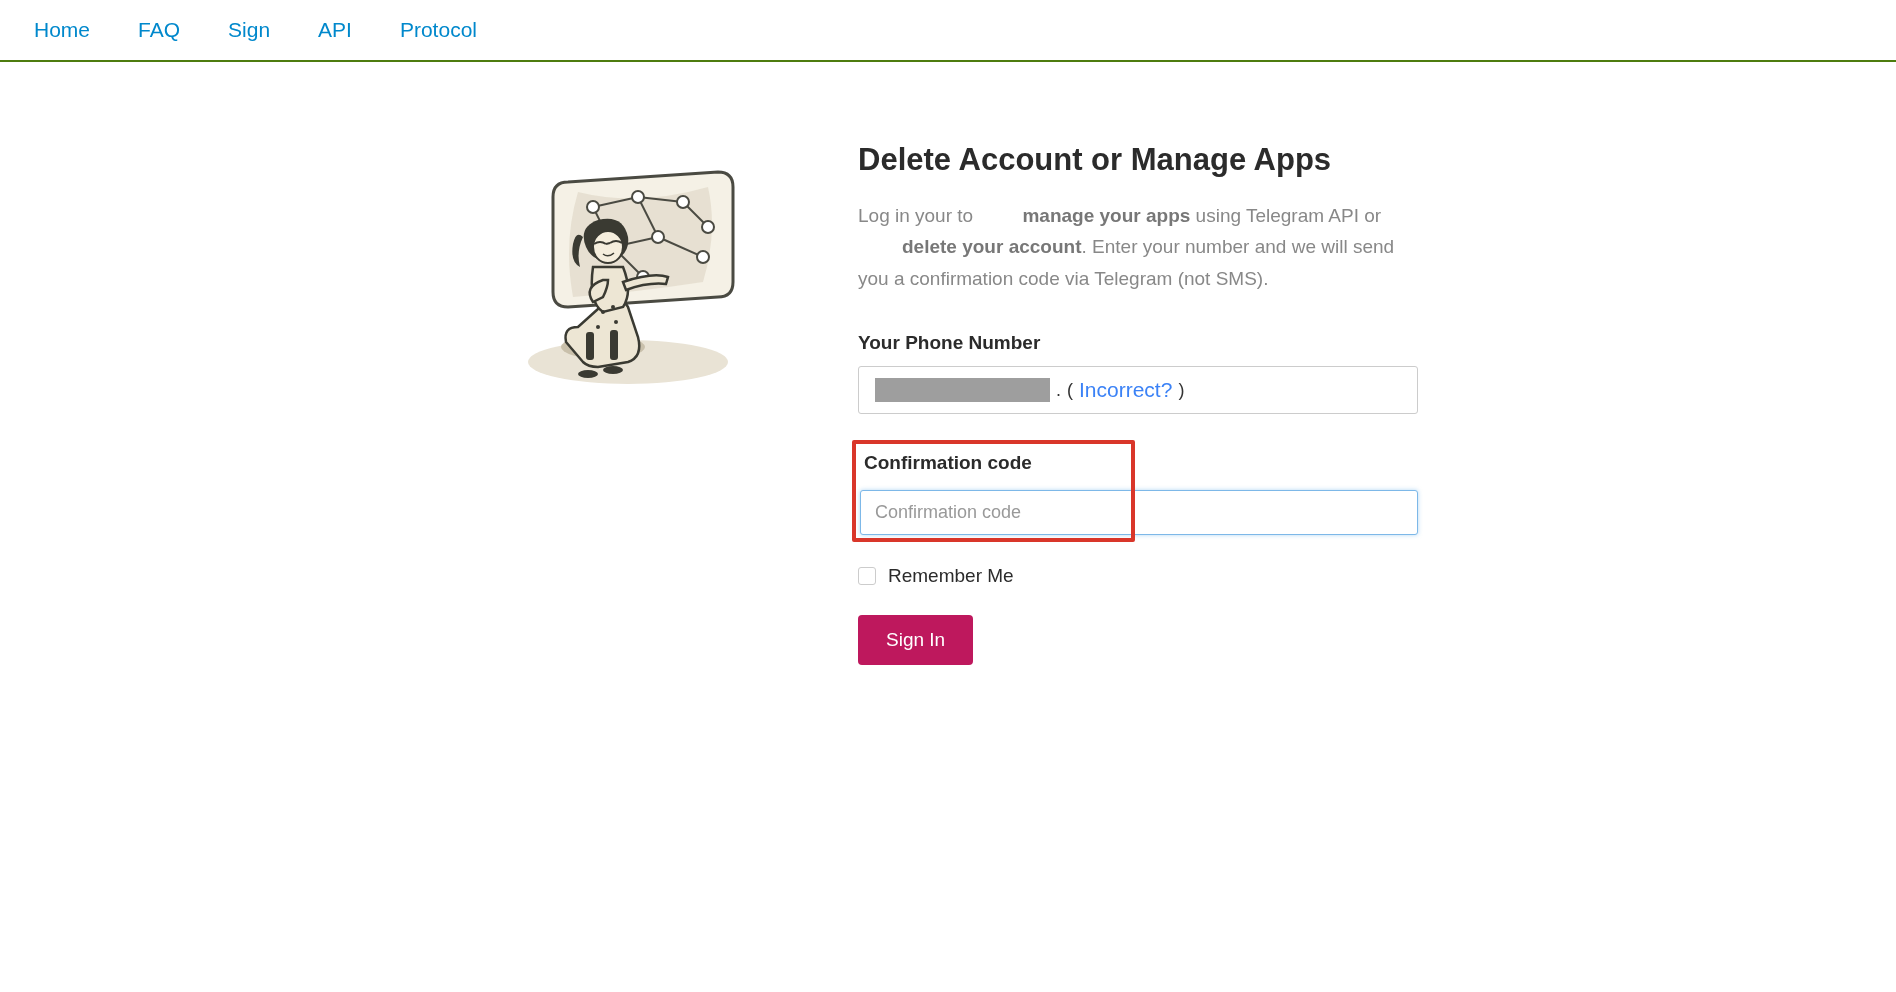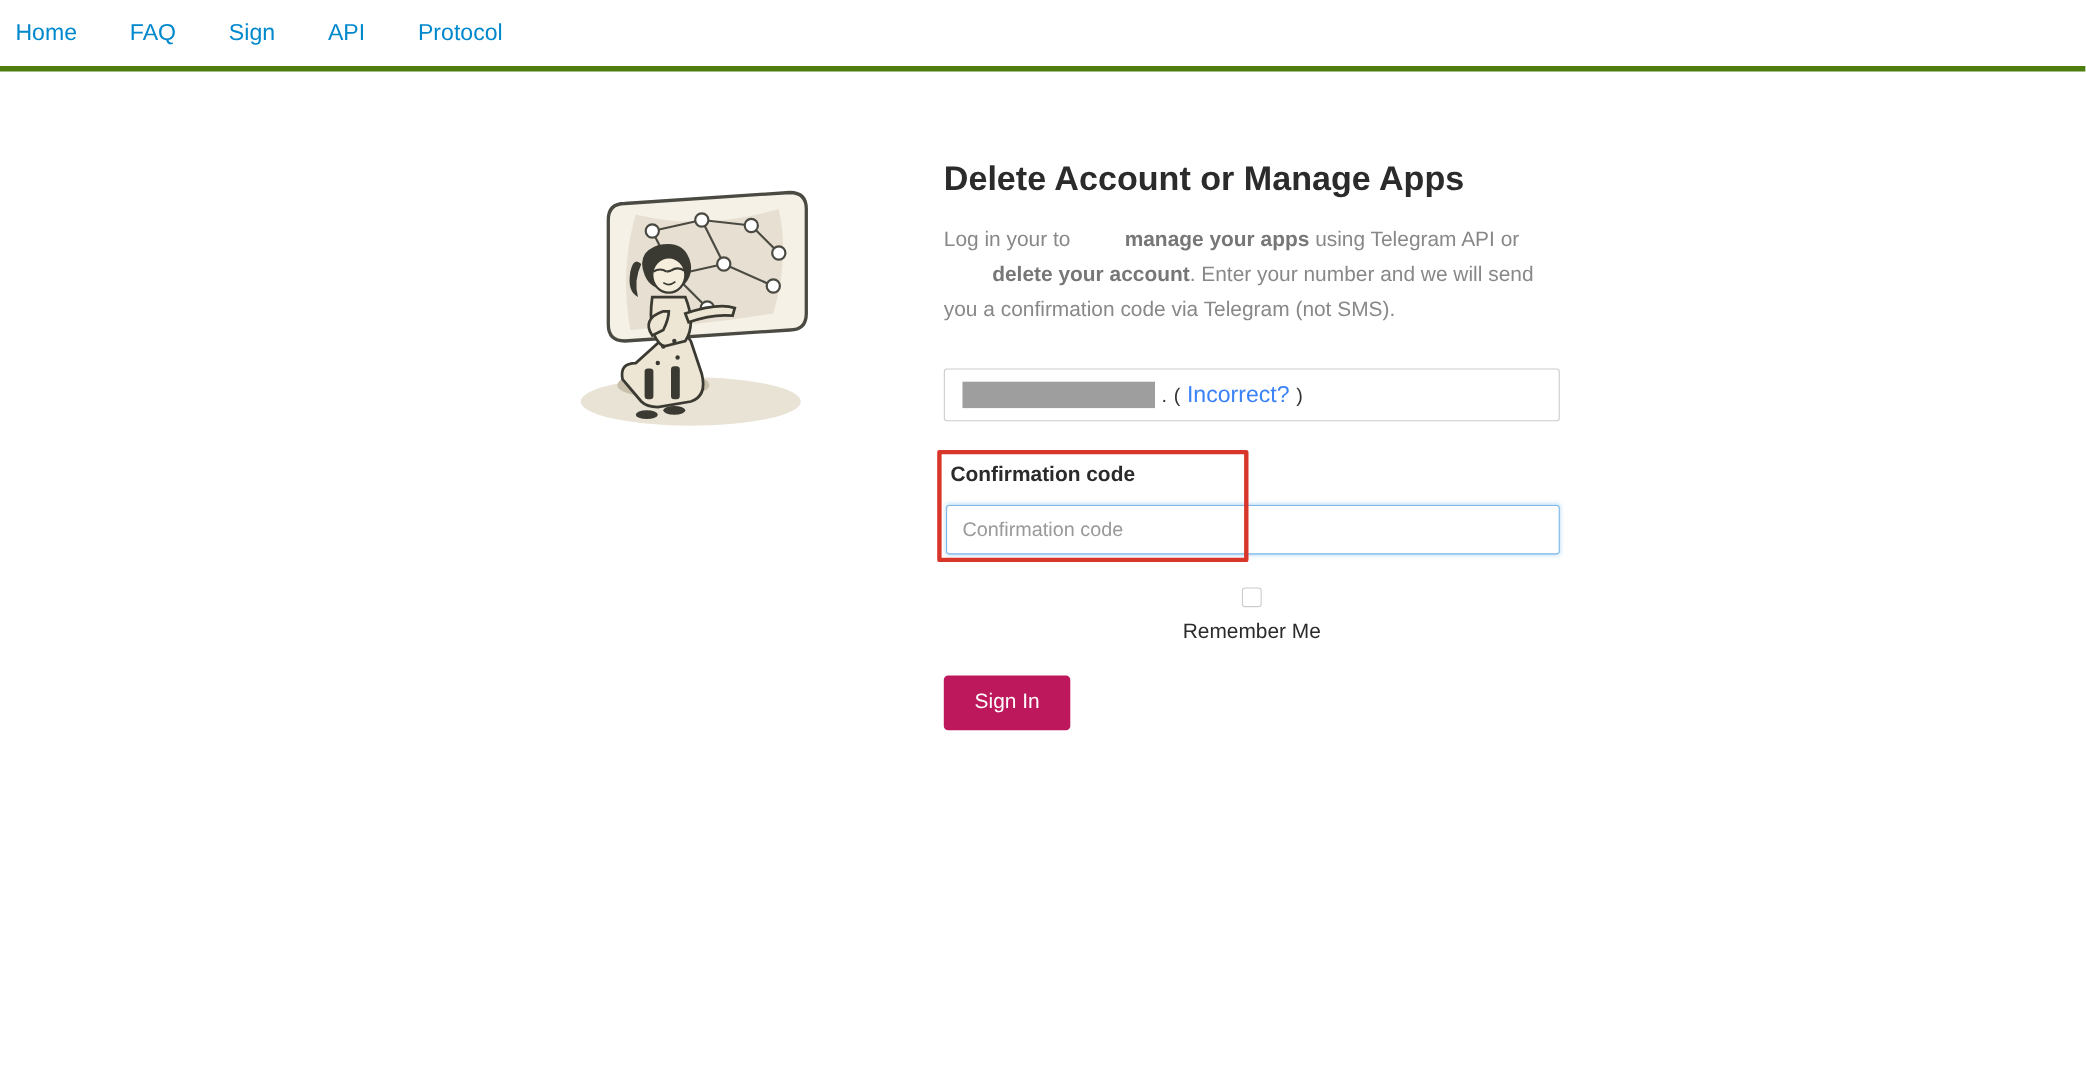--- a/index.html
+++ b/index.html
@@ -4,22 +4,22 @@
   <style>
     * { box-sizing: border-box; margin: 0; padding: 0; }
     body {
       font-family: "Helvetica Neue", Helvetica, Arial, sans-serif;
       background: #fff;
       color: #333;
     }
     .navbar {
       display: flex;
       gap: 48px;
-      padding: 18px 34px 18px 14px;
-      border-bottom: 5px solid #4d7c0f;
+      padding: 18px 34px 18px 34px;
+      border-bottom: 2px solid #4d7c0f;
     }
     .navbar a {
       color: #0088cc;
       text-decoration: none;
       font-size: 21px;
       font-weight: 500;
     }
     .container {
       display: flex;
       max-width: 1200px;
@@ -112,21 +112,20 @@
     }
     .code-input::placeholder { color: #999; }
     .code-group { margin-bottom: -20px; }
     .remember-row {
       display: flex;
       align-items: center;
       gap: 12px;
       margin-bottom: 28px;
       font-size: 19px;
       color: #2b2b2b;
-      flex-direction: column;
     }
     .checkbox {
       width: 18px;
       height: 18px;
       border: 1px solid #ccc;
       border-radius: 3px;
       background: #fff;
       cursor: pointer;
     }
     .signin-btn {
@@ -202,20 +201,21 @@
   </div>
 
   <div class="content">
     <h1>Delete Account or Manage Apps</h1>
 
     <p class="intro">
       <span>Log in your to </span><strong>manage your apps</strong><span> using Telegram API or </span><strong>delete your account</strong><span>. Enter your number and we will send you a confirmation code via Telegram (not SMS).</span>
     </p>
 
     <div class="form-group">
+      <label class="form-label">Your Phone Number</label>
       <div class="phone-box">
         <span class="phone-redacted"></span>
           <span>.</span>
         <span class="phone-paren">(</span>
           <a href="#" class="incorrect-link">Incorrect?</a>
           <span class="phone-paren">)</span>
       </div>
     </div>
 
     <div class="form-group code-group">

